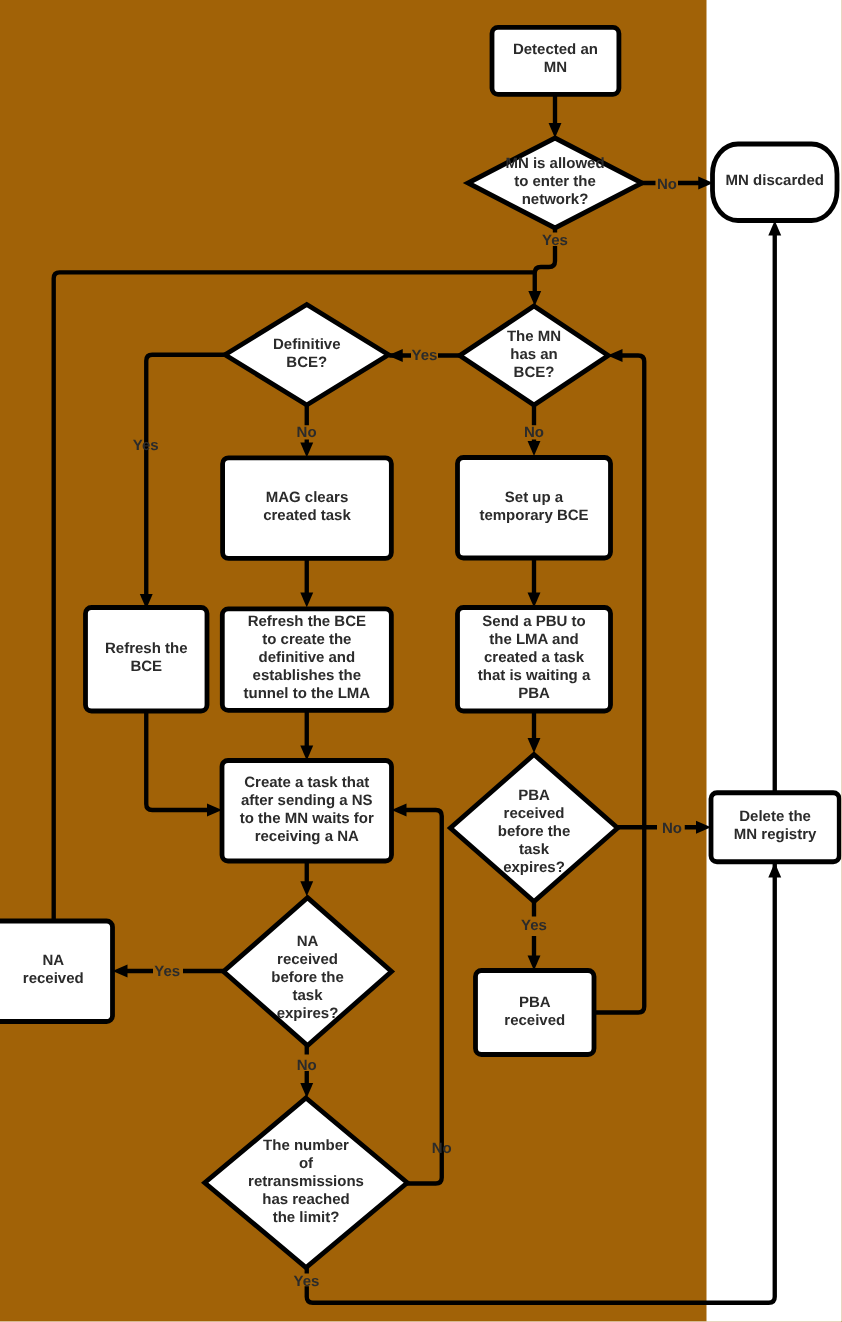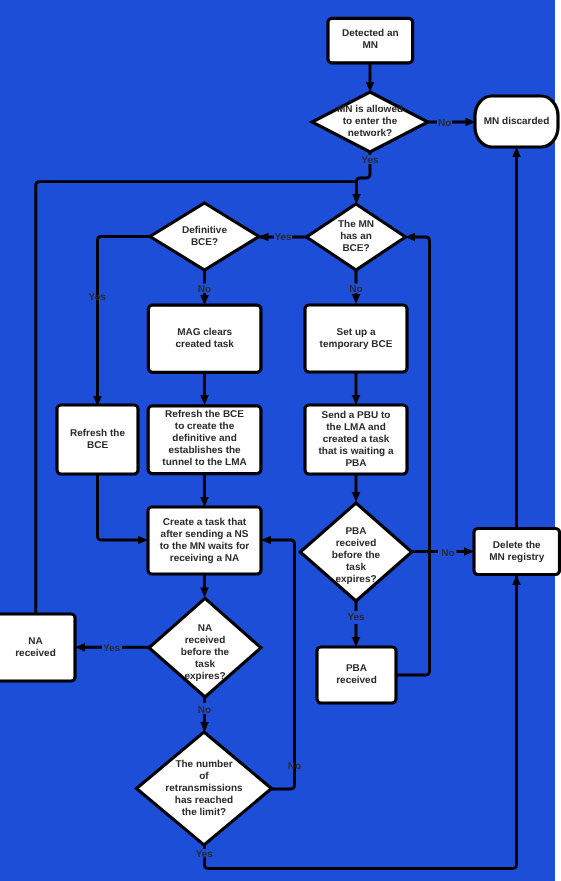--- a/index.html
+++ b/index.html
@@ -1,19 +1,19 @@
 <!DOCTYPE html>
 <html><head>
 <meta charset="utf-8">
 <title>Flowchart</title>
 <style>
   html,body{margin:0;padding:0;background:#ffffff;}
   body{width:561px;height:881px;overflow:hidden;
        font-family:"Liberation Sans",sans-serif;}
-  #stage{position:relative;width:555px;height:881px;background:#1d4ed8;
+  #stage{position:relative;width:471px;height:881px;background:#a16207;
          -webkit-font-smoothing:antialiased;text-rendering:geometricPrecision;}
   svg{display:block;shape-rendering:geometricPrecision;}
   .shape{fill:#ffffff;stroke:#000000;stroke-width:3.2;stroke-linejoin:miter;stroke-miterlimit:6;}
   .edge{stroke:#000000;stroke-width:2.9;fill:none;stroke-linecap:butt;stroke-linejoin:round;}
   .head{fill:#000000;stroke:none;}
   .nodetext{font-family:"Liberation Sans",sans-serif;font-size:10px;font-weight:bold;
             fill:#2b2b2b;text-anchor:middle;dominant-baseline:middle;}
   #g-text, #g-elabels{will-change:opacity;}
   .edgelabel{font-family:"Liberation Sans",sans-serif;font-size:10px;font-weight:bold;
              fill:#2b2b2b;}

